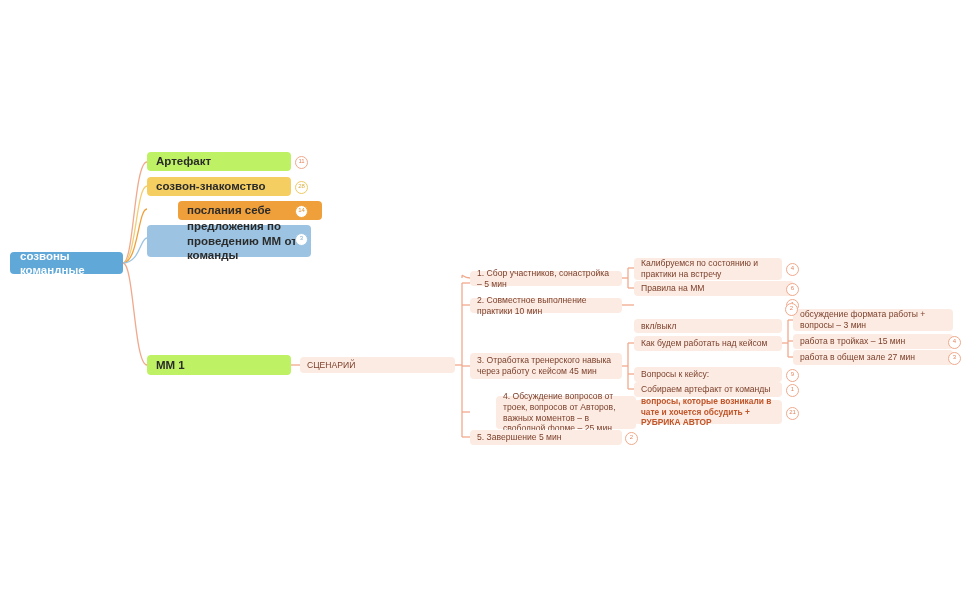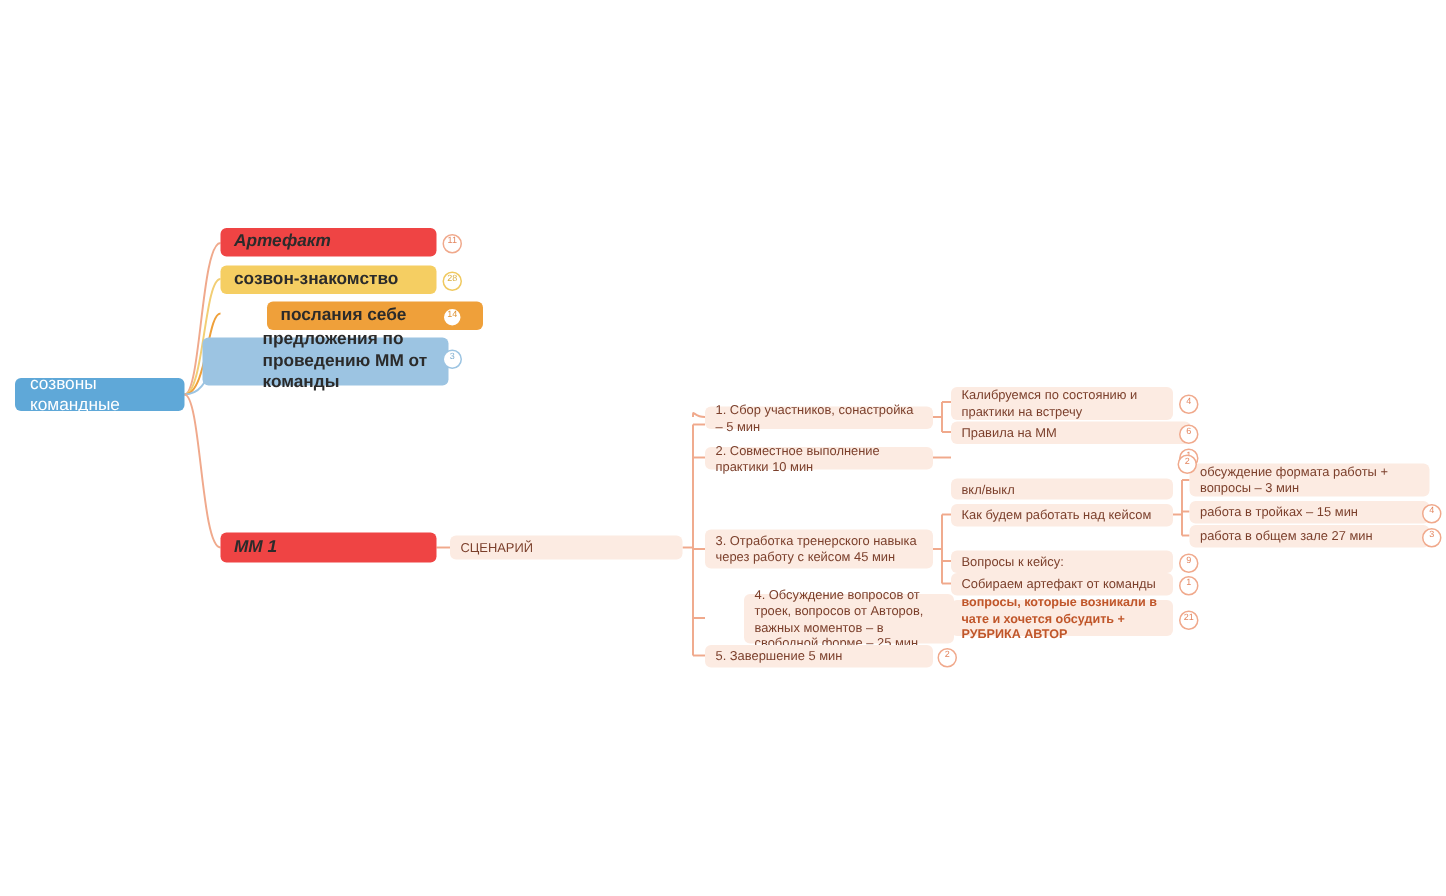--- a/index.html
+++ b/index.html
@@ -34,35 +34,35 @@
     display: flex;
     align-items: center;
     border-radius: 5px;
     line-height: 1.25;
     white-space: pre-wrap;
   }
   
   .n-root {
     background: #5FA8D8;
     color: #ffffff;
-    font-weight: normal;
+    font-weight: bold;
     font-size: 11.5px;
     padding: 6px 10px;
     border-radius: 4px;
     justify-content: center;
   }
   
   .n-l1 {
     font-weight: bold;
     font-size: 11.5px;
     color: #2b2b2b;
     padding: 6px 9px;
     border-radius: 4px;
   }
-  .c-coral  { background: #ef4444; font-style: italic; }
+  .c-coral  { background: #bef264; }
   .c-yellow { background: #F5CE62; }
   .c-orange { background: #EFA03A; }
   .c-blue   { background: #9CC4E2; }
 
   
   .n-pale {
     background: #FCEBE2;
     color: #7B3F2B;
     font-size: 8.6px;
     padding: 4px 7px;
@@ -159,21 +159,21 @@
   <div class="node n-l1 c-yellow" style="left:147px; top:177px; width:144px; height:19px;">
     <span>созвон-знакомство</span>
   </div>
   <div class="badge yellow" style="left:295px; top:181px;">28</div>
 
   <div class="node n-l1 c-orange" style="left:147px; top:201px; width:144px; height:19px;margin-left:31px;">
     <span>послания себе</span>
   </div>
   <div class="badge orange" style="left:295px; top:205px;">14</div>
 
-  <div class="node n-l1 c-blue" style="left:135px; top:225px; width:164px; height:32px;padding-left:40px;">
+  <div class="node n-l1 c-blue" style="left:147px; top:225px; width:164px; height:32px;padding-left:40px;">
     <span>предложения по проведению ММ от команды</span>
   </div>
   <div class="badge blue" style="left:295px; top:233px;">3</div>
 
   <div class="node n-l1 c-coral" style="left:147px; top:355px; width:144px; height:20px;">
     <span>ММ 1</span>
   </div>
 
   <div class="node n-pale" style="left:300px; top:357px; width:155px; height:16px;">
     <span>СЦЕНАРИЙ</span>

